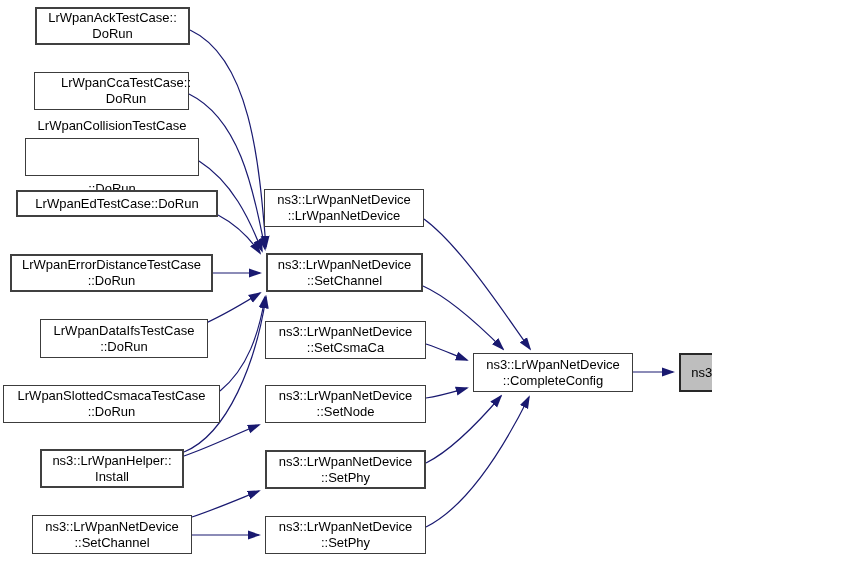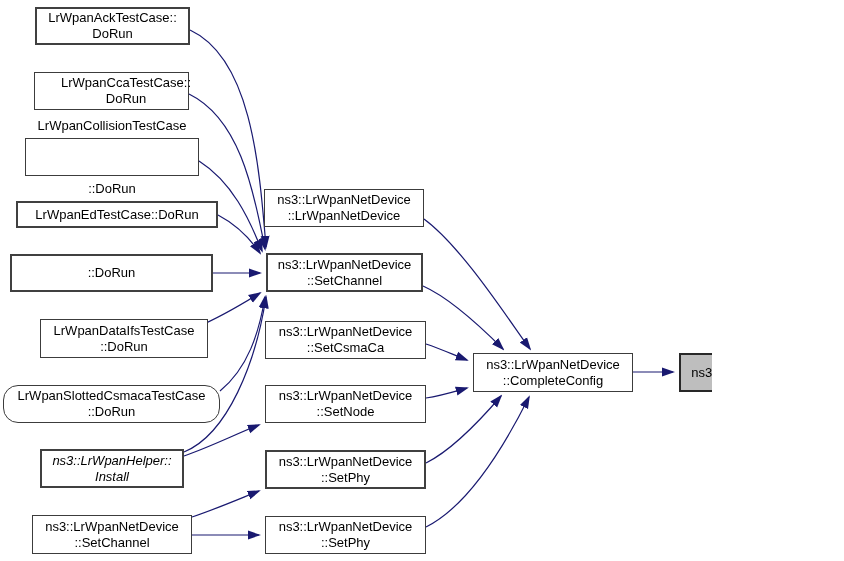--- a/index.html
+++ b/index.html
@@ -75,40 +75,41 @@
   <div class="node" style="left:34px;top:72px;width:155px;height:38px;padding-left:29px;">
     <span>LrWpanCcaTestCase::</span>
     <span>DoRun</span>
   </div>
 
   <div class="node" style="left:25px;top:138px;width:174px;height:38px;gap:47px;">
     <span>LrWpanCollisionTestCase</span>
     <span>::DoRun</span>
   </div>
 
-  <div class="node bold" style="left:16px;top:201px;width:202px;height:27px;">
+  <div class="node bold" style="left:16px;top:190px;width:202px;height:27px;">
     <span>LrWpanEdTestCase::DoRun</span>
     <span></span>
   </div>
 
   <div class="node bold" style="left:10px;top:254px;width:203px;height:38px;">
+    <span>LrWpanErrorDistanceTestCase</span>
     <span>::DoRun</span>
   </div>
 
   <div class="node" style="left:40px;top:319px;width:168px;height:39px;">
     <span>LrWpanDataIfsTestCase</span>
     <span>::DoRun</span>
   </div>
 
-  <div class="node" style="left:3px;top:385px;width:217px;height:38px;border-radius:15px;">
+  <div class="node" style="left:3px;top:385px;width:217px;height:38px;">
     <span>LrWpanSlottedCsmacaTestCase</span>
     <span>::DoRun</span>
   </div>
 
-  <div class="node bold" style="left:40px;top:449px;width:144px;height:39px;font-style:italic;">
+  <div class="node bold" style="left:40px;top:449px;width:144px;height:39px;">
     <span>ns3::LrWpanHelper::</span>
     <span>Install</span>
   </div>
 
   <div class="node" style="left:32px;top:515px;width:160px;height:39px;">
     <span>ns3::LrWpanNetDevice</span>
     <span>::SetChannel</span>
   </div>
 
   <div class="node" style="left:264px;top:189px;width:160px;height:38px;">

